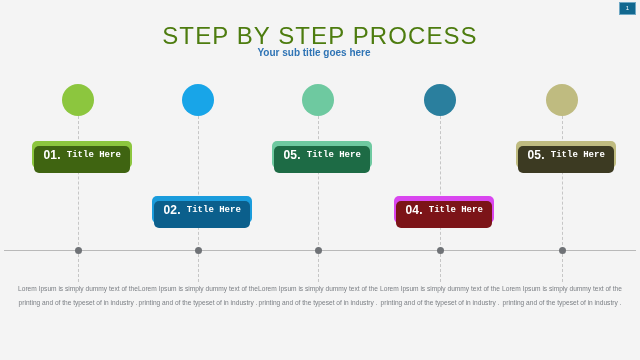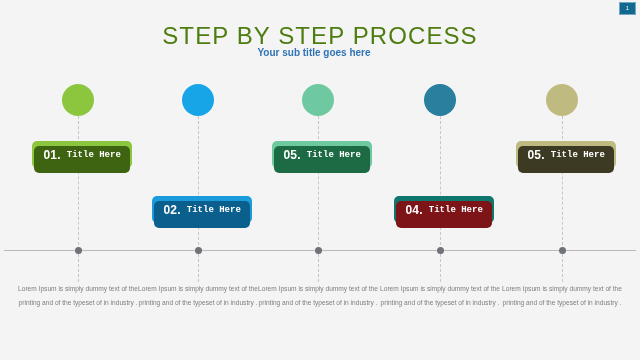--- a/index.html
+++ b/index.html
@@ -144,21 +144,21 @@
         <div class="shadow" style="background: rgb(29, 107, 69);"></div>
         <span class="num">05.</span>
         <span class="ttl">Title Here</span>
       </div>
       <div class="desc" style="left: 254px;">Lorem Ipsum is simply dummy text of the printing and of the typeset of in  industry .</div>
       <div class="vline" style="left: 440px; top: 116px; height: 134px;"></div>
       <div class="vline" style="left: 440px; top: 254px; height: 28px;"></div>
       <div class="circle" style="left: 440px; top: 84px; background: rgb(42, 127, 158);"></div>
       <div class="node" style="left: 440px; background: rgb(111, 114, 118);"></div>
       <div style="position: absolute; left: 396.5px; top: 216px; width: 87px; height: 10px; border-radius: 0px 0px 5px 5px; background: rgb(124, 20, 24); z-index: 1;"></div>
-      <div class="pill" style="background: #0f766e; top: 196px; z-index: 2; left: 393.5px;">
+      <div class="pill" style="background: #d946ef; top: 196px; z-index: 2; left: 393.5px;">
         <div class="shadow" style="background: rgb(124, 20, 24);"></div>
         <span class="num">04.</span>
         <span class="ttl">Title Here</span>
       </div>
       <div class="desc" style="left: 376px;">Lorem Ipsum is simply dummy text of the printing and of the typeset of in  industry .</div>
       <div class="vline" style="left: 562px; top: 116px; height: 134px;"></div>
       <div class="vline" style="left: 562px; top: 254px; height: 28px;"></div>
       <div class="circle" style="left: 562px; top: 84px; background: rgb(191, 187, 128);"></div>
       <div class="node" style="left: 562px; background: rgb(111, 114, 118);"></div>
       <div style="position: absolute; left: 518.5px; top: 161px; width: 87px; height: 10px; border-radius: 0px 0px 5px 5px; background: rgb(60, 58, 34); z-index: 1;"></div>

